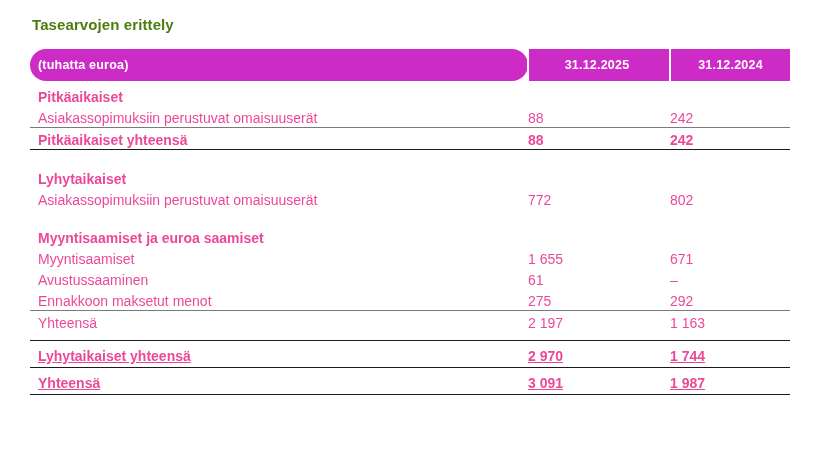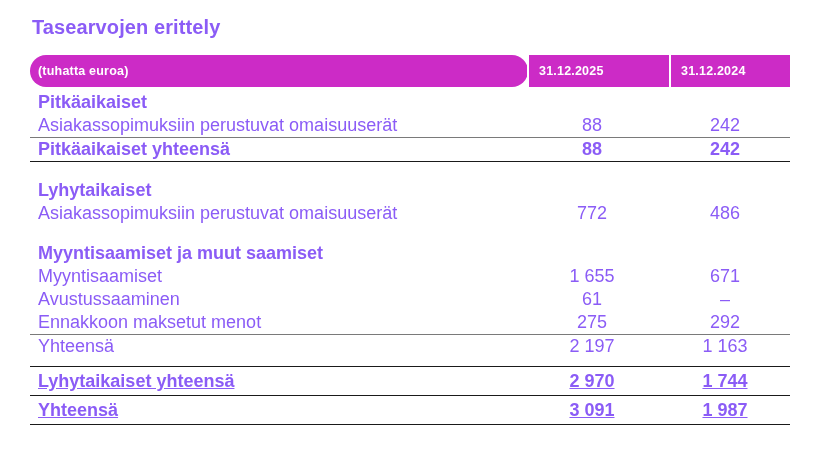--- a/index.html
+++ b/index.html
@@ -15,24 +15,24 @@
     overflow: hidden;
   }
   .page {
     width: 828px;
     height: 450px;
     position: relative;
     box-sizing: border-box;
     padding: 10px 38px 0 30px;
   }
   .doc-title {
-    font-size: 20px;
+    font-size: 15px;
     font-weight: bold;
     letter-spacing: 0.1px;
-    color: #8b5cf6;
+    color: #4d7c0f;
     margin: 6px 0 16px 2px;
   }
   table.fin {
     width: 760px;
     border-collapse: collapse;
     table-layout: fixed;
     font-size: 12.5px;
   }
   table.fin col.c1 { width: 498px; }
   table.fin col.c2 { width: 142px; }
@@ -48,42 +48,42 @@
     padding: 0 10px;
     letter-spacing: 0.2px;
   }
   thead th.lbl {
     text-align: left;
     padding-left: 8px;
     border-right: 2px solid #ffffff;
     border-radius: 16px;
   }
   thead th.num {
-    text-align: left;
+    text-align: center;
     padding-right: 14px;
     border-right: 2px solid #ffffff;
   }
   thead th.num.last {
     border-right: none;
     padding-right: 10px;
   }
 
   tbody td {
     height: 19px;
     padding: 1px 0 1px 0;
     vertical-align: bottom;
-    font-size: 18px;
-    color: #8b5cf6;
+    font-size: 14px;
+    color: #ec4899;
   }
   td.lbl {
     text-align: left;
     padding-left: 8px;
   }
   td.num {
-    text-align: center;
+    text-align: left;
     padding-right: 14px;
     font-variant-numeric: tabular-nums;
   }
   td.num.last {
     padding-right: 10px;
   }
   tr.bold td { font-weight: bold; }
   tr.section-head td { font-weight: bold; padding-top: 5px; }
 
   tr.ruled td {
@@ -153,29 +153,29 @@
           <td class="num last"></td>
         </tr>
         <tr class="section-head">
           <td class="lbl">Lyhytaikaiset</td>
           <td class="num"></td>
           <td class="num last"></td>
         </tr>
         <tr>
           <td class="lbl">Asiakassopimuksiin perustuvat omaisuuserät</td>
           <td class="num">772</td>
-          <td class="num last">486</td>
+          <td class="num last">802</td>
         </tr>
         <tr class="spacer">
           <td class="lbl"></td>
           <td class="num"></td>
           <td class="num last"></td>
         </tr>
         <tr class="section-head">
-          <td class="lbl">Myyntisaamiset ja muut saamiset</td>
+          <td class="lbl">Myyntisaamiset ja euroa saamiset</td>
           <td class="num"></td>
           <td class="num last"></td>
         </tr>
         <tr>
           <td class="lbl">Myyntisaamiset</td>
           <td class="num">1 655</td>
           <td class="num last">671</td>
         </tr>
         <tr>
           <td class="lbl">Avustussaaminen</td>

